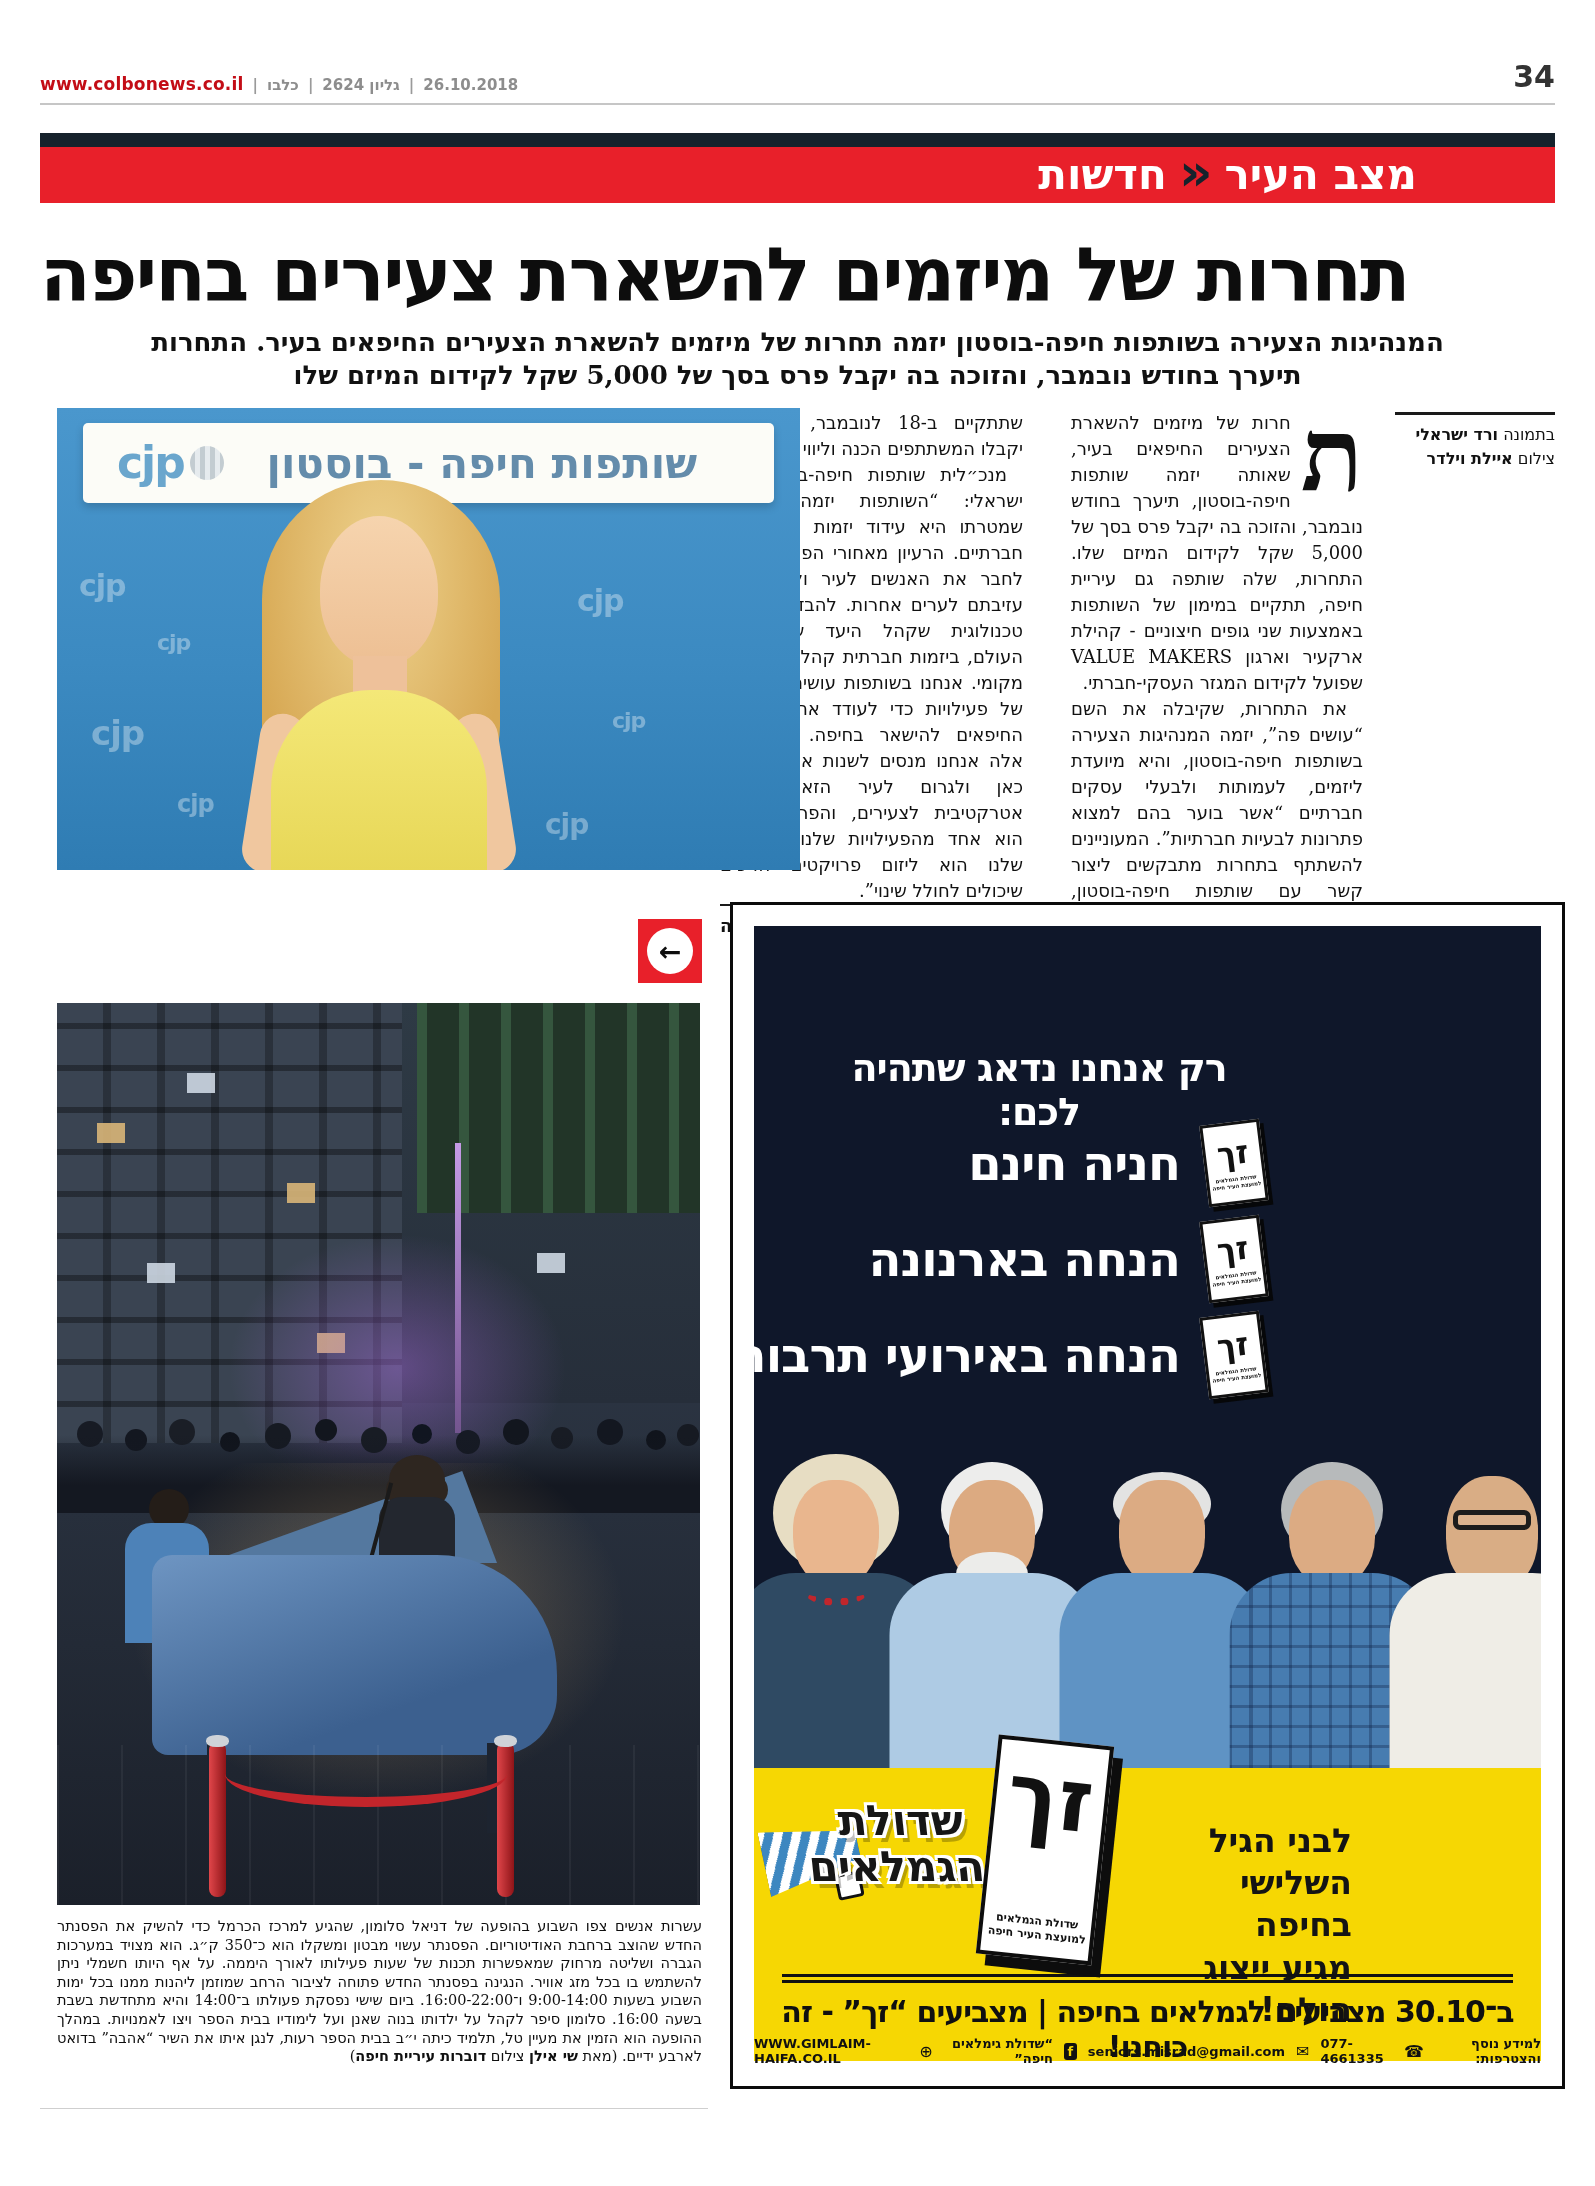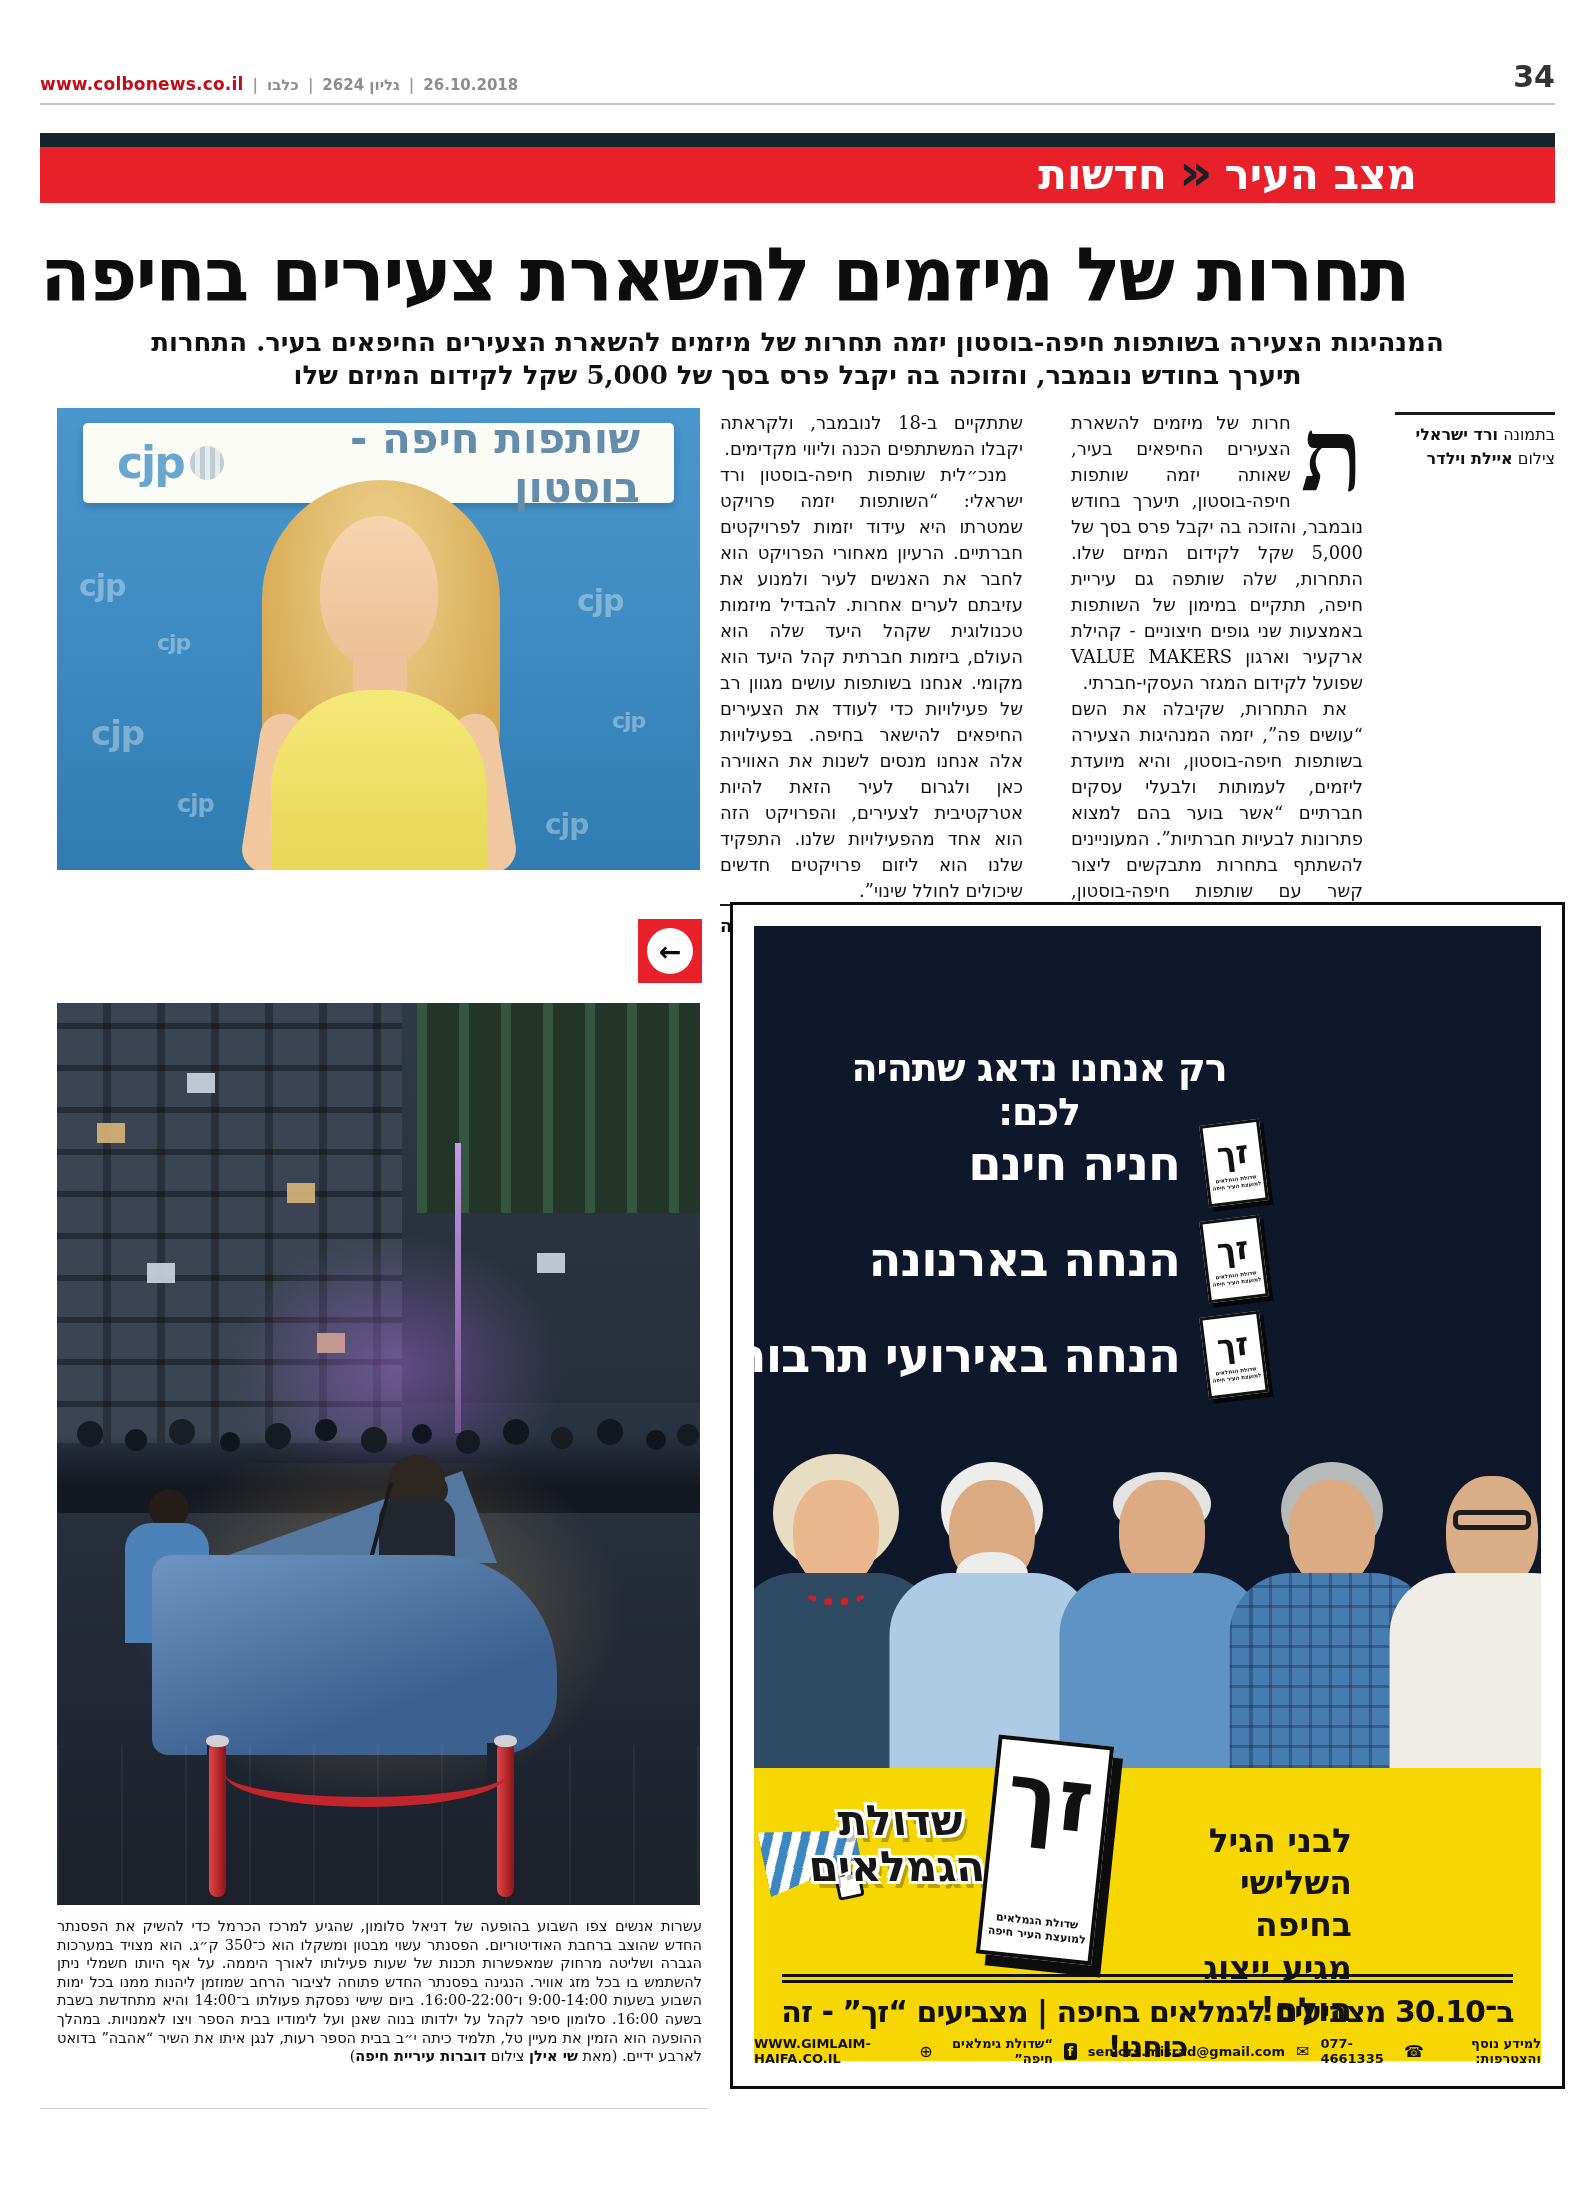--- a/index.html
+++ b/index.html
@@ -30,21 +30,21 @@
   .serif{font-family:"DejaVu Serif","DejaVu Sans",serif}
   #credit-block{position:absolute;top:412px;right:40px;width:160px;border-top:3px solid #1a1a1a;padding-top:8px;font-family:"DejaVu Serif","DejaVu Sans",serif;font-size:16px;line-height:1.5;text-align:right}
   #col1{position:absolute;top:410px;right:232px;width:292px;height:478px;font-size:18px;line-height:26px;text-align:justify}
   #col2{position:absolute;top:410px;right:572px;width:303px;height:478px;font-size:18px;line-height:26px;text-align:justify;display:flex;flex-direction:column}
   #col1 p,#col2 p{margin:0}
   .indent{text-indent:16px}
   .dropcap{float:right;font-size:102px;line-height:80px;font-weight:700;margin-left:10px;margin-top:4px;font-family:"DejaVu Serif",serif}
   .byline{margin-top:auto;border-top:2px solid #1a1a1a;padding-top:7px;font-weight:700;text-align:left;font-size:18px}
 
   
-  #photo1{position:absolute;top:408px;left:57px;width:643px;height:462px;background:linear-gradient(180deg,#4a97cd 0%,#3c8ac1 55%,#2f7cb3 100%);overflow:hidden}
+  #photo1{position:absolute;top:408px;left:57px;width:743px;height:462px;background:linear-gradient(180deg,#4a97cd 0%,#3c8ac1 55%,#2f7cb3 100%);overflow:hidden}
   .p1banner{position:absolute;left:26px;right:26px;top:15px;height:80px;background:#fcfcf7;border-radius:5px;display:flex;align-items:center;direction:ltr;padding:0 34px;box-shadow:0 4px 8px rgba(0,0,0,.18)}
   .cjp-logo{font-size:44px;font-weight:800;color:#6aa6cd;letter-spacing:-2px;line-height:1}
   .cjp-globe{width:34px;height:34px;border-radius:50%;margin-left:6px;background:repeating-linear-gradient(90deg,#c3ccd1 0 5px,#e6ebee 5px 10px);flex-shrink:0}
   .p1banner-he{margin:0 auto;direction:rtl;font-size:42px;font-weight:700;color:#648cab}
   .fl{position:absolute;direction:ltr;font-weight:800;letter-spacing:-1px;color:rgba(255,255,255,.35)}
   .w-hair{position:absolute;left:205px;top:72px;width:238px;height:340px;border-radius:120px 120px 95px 95px;background:radial-gradient(ellipse at 50% 28%,#eed38f,#d7a853 78%)}
   .w-face{position:absolute;left:263px;top:108px;width:118px;height:150px;border-radius:50% 50% 46% 46%;background:linear-gradient(#f6d4ae,#edbf93)}
   .w-neck{position:absolute;left:296px;top:248px;width:54px;height:42px;background:#eec19a}
   .w-body{position:absolute;left:214px;top:282px;width:216px;height:180px;border-radius:100px 100px 0 0;background:linear-gradient(#f4e878,#e7d757)}
   .w-armL{position:absolute;left:194px;top:305px;width:46px;height:160px;border-radius:24px;background:#f0c79f;transform:rotate(9deg)}

